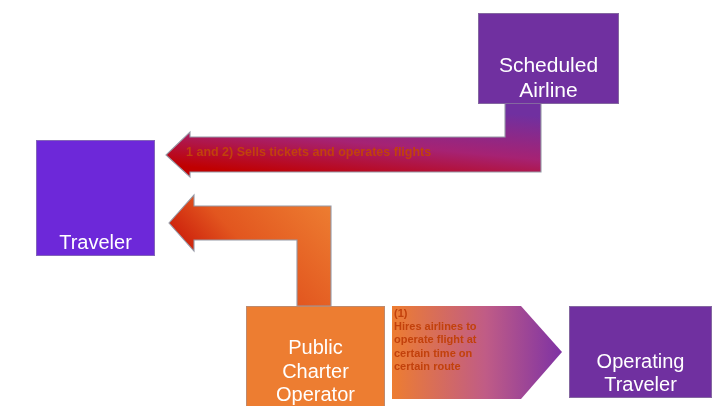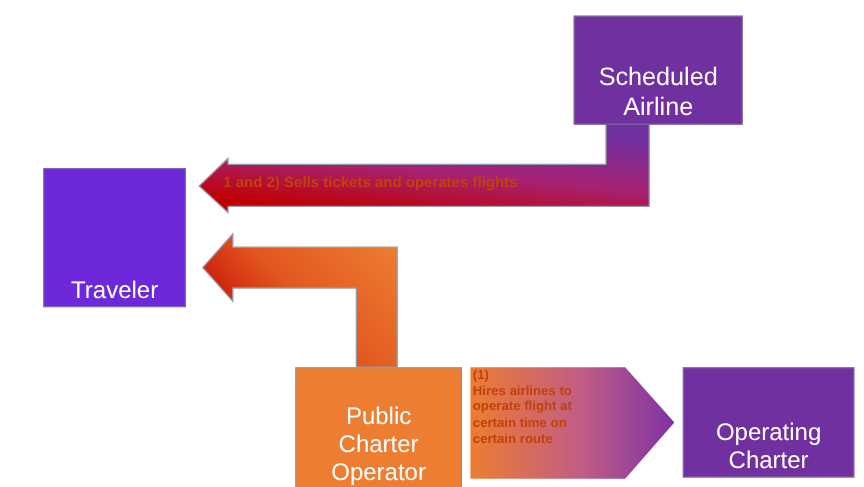--- a/index.html
+++ b/index.html
@@ -147,21 +147,21 @@
   </div>
 
   <div class="node" id="node-public-charter-operator">
     <span class="node-label">Public
 Charter
 Operator</span>
   </div>
 
   <div class="node" id="node-operating-airline">
     <span class="node-label">Operating
-Charter</span>
+Traveler</span>
   </div>
 
   <div class="arrow-text" id="label-sells-operates">1 and 2) Sells tickets and operates flights</div>
 
 
   <div class="arrow-text" id="label-hires-airlines">(1)
 Hires airlines to
 operate flight at
 certain time on
 certain route</div>

